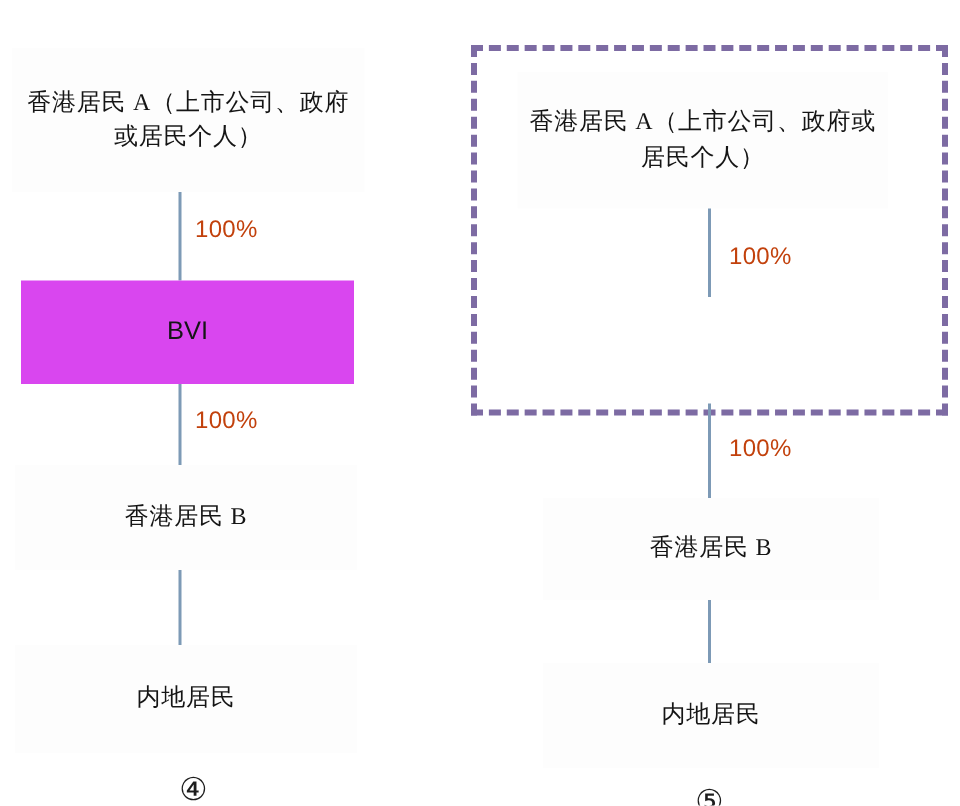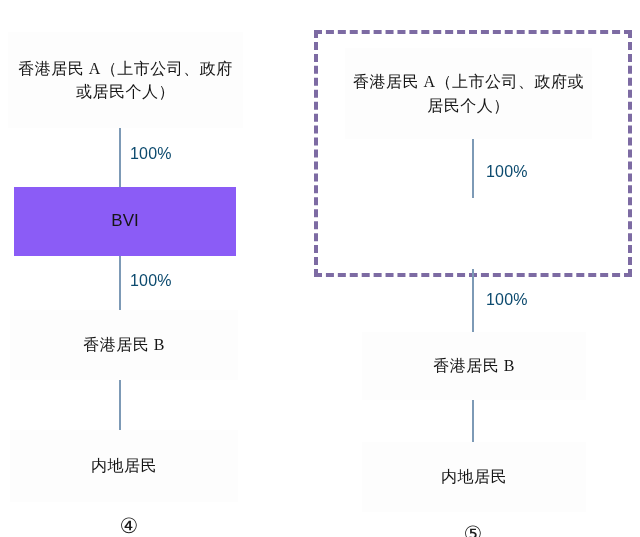--- a/index.html
+++ b/index.html
@@ -56,21 +56,21 @@
   .connector {
     position: absolute;
     width: 2px;
     background: #7d9ab6;
   }
 
   .pct {
     position: absolute;
     font-family: "Liberation Sans", "DejaVu Sans", sans-serif;
     font-size: 16px;
-    color: #0c4a6e;
+    color: #c2410c;
     white-space: nowrap;
     letter-spacing: 0.2px;
   }
 
   .group-outline {
     position: absolute;
     box-sizing: border-box;
     border: 4px dashed #7d6ba3;
     background: transparent;
   }
@@ -121,21 +121,21 @@
 
 <div id="canvas">
 
   <div class="node" id="l-node-0" style="border-color: rgb(230, 155, 68); background: rgb(253, 253, 253);">
     <span class="node-label">香港居民 A（上市公司、政府或居民个人）</span>
   </div>
 
   <div class="connector" id="l-conn-0" style="background: rgb(125, 154, 182);"></div>
   <div class="pct" id="l-pct-0">100%</div>
 
-  <div class="node" id="l-node-1" style="border-color: rgb(230, 155, 68); background: #8b5cf6;">
+  <div class="node" id="l-node-1" style="border-color: rgb(230, 155, 68); background: #d946ef;">
     <span class="node-label latin">BVI</span>
   </div>
 
   <div class="connector" id="l-conn-1" style="background: rgb(125, 154, 182);"></div>
   <div class="pct" id="l-pct-1">100%</div>
 
   <div class="node" id="l-node-2" style="border-color: rgb(230, 155, 68); background: rgb(253, 253, 253);">
     <span class="node-label">香港居民 B</span>
   </div>
 

